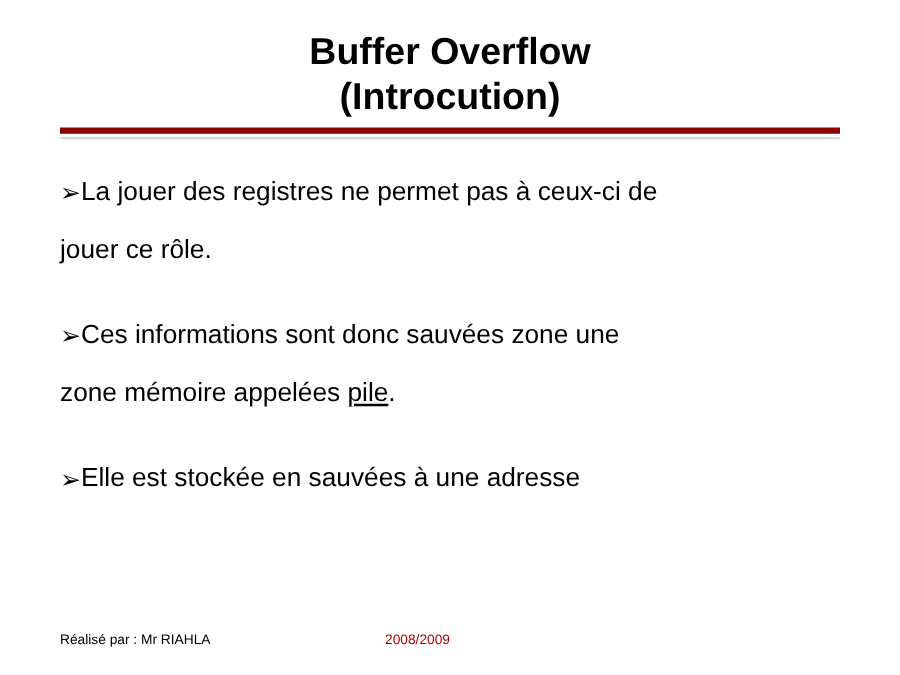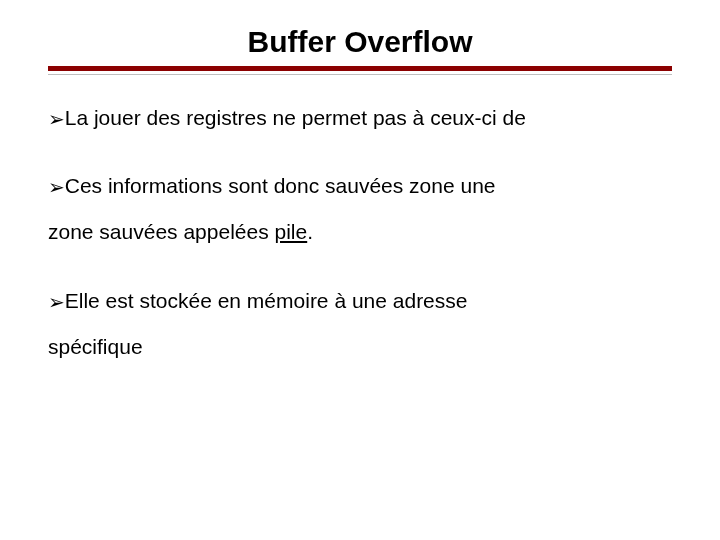--- a/index.html
+++ b/index.html
@@ -17,39 +17,44 @@
   .footer-left { display: inline-block; }
   .footer-center { position: absolute; left: 260px; color: #b00000; }
 </style>
 </head>
 <body>
 
 <div class="slide">
 
   <div class="title">
     <div>Buffer Overflow</div>
+    <div>(Introcution)</div>
   </div>
 
   <div class="rule-wrap">
     <div class="rule-thick"></div>
     <div class="rule-thin"></div>
   </div>
 
   <div class="body">
 
     <div class="para">
       <span class="bullet">➢</span><span>La jouer des registres ne permet pas à ceux-ci de</span><br>
+      <span>jouer ce rôle.</span>
     </div>
 
     <div class="para">
       <span class="bullet">➢</span><span>Ces informations sont donc sauvées zone une</span><br>
-      <span>zone sauvées appelées </span><span class="pile">pile</span><span>.</span>
+      <span>zone mémoire appelées </span><span class="pile">pile</span><span>.</span>
     </div>
 
     <div class="para">
-      <span class="bullet">➢</span><span>Elle est stockée en mémoire à une adresse</span><br>
-      <span>spécifique</span>
+      <span class="bullet">➢</span><span>Elle est stockée en sauvées à une adresse</span><br>
     </div>
 
   </div>
 
+  <div class="footer">
+    <span class="footer-left">Réalisé par :  Mr RIAHLA</span>
+    <span class="footer-center">2008/2009</span>
+  </div>
 
 </div>
 
 </body></html>

